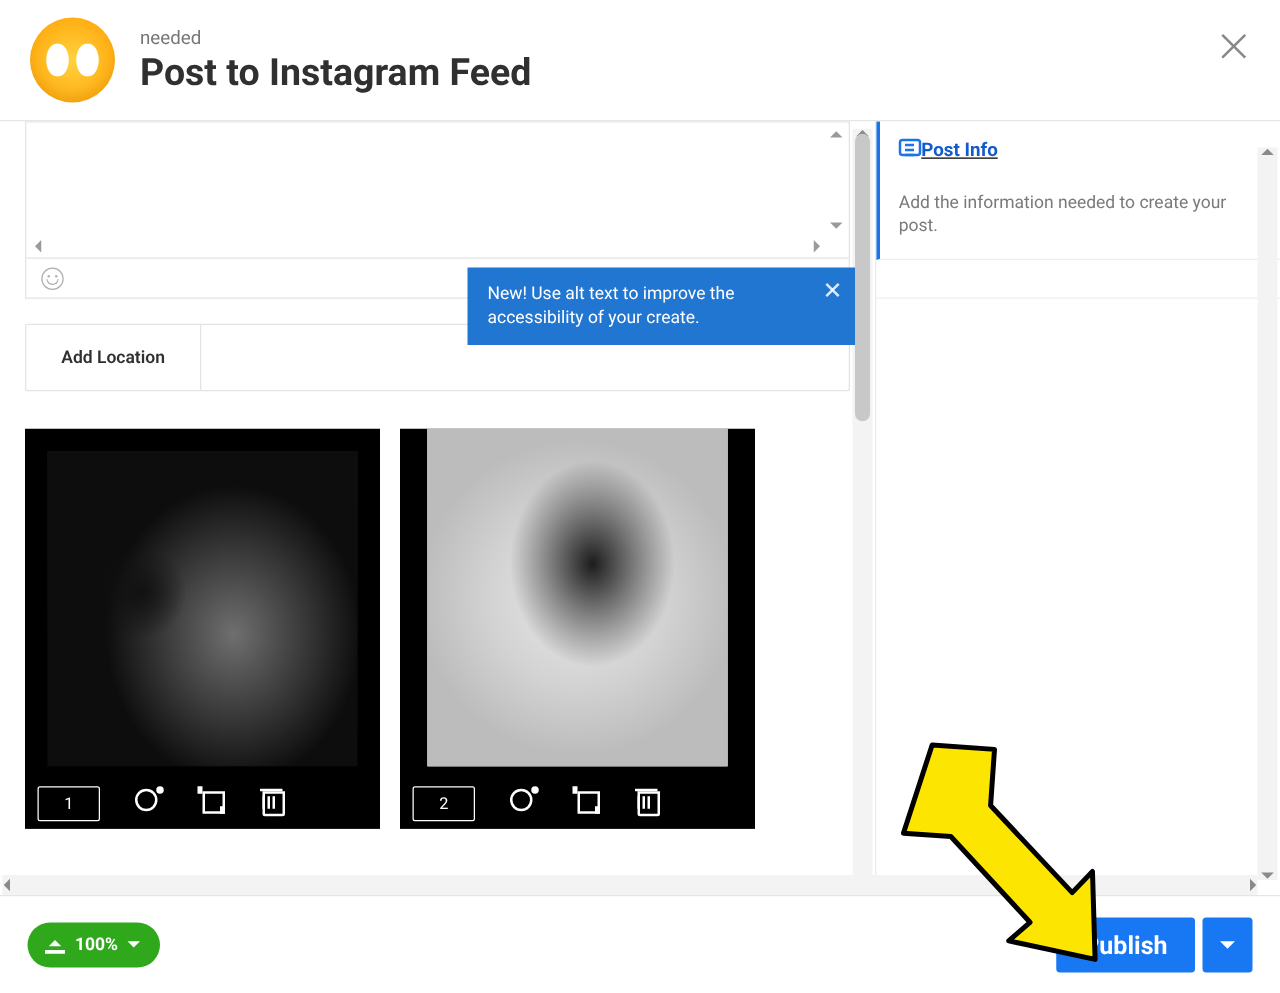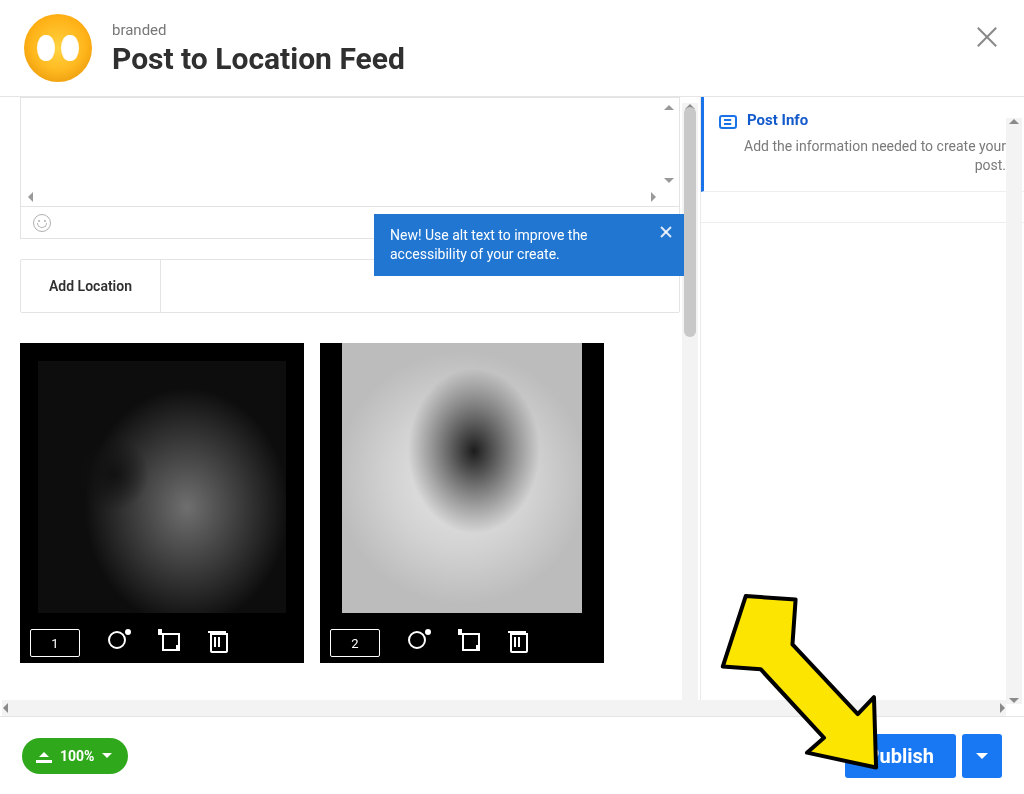--- a/index.html
+++ b/index.html
@@ -85,25 +85,25 @@
 
   
   .left-vscroll{ position:absolute; right:2px; top:6px; bottom:6px; width:16px; background:#f3f3f3;}
   .left-vscroll .thumbv{ position:absolute; left:2px; right:2px; top:4px; height:230px; background:#c8c8c8; border-radius:6px;}
   .left-vscroll::before{content:""; position:absolute; top:-4px; left:3px; border:5px solid transparent; border-bottom-color:#8a8a8a;}
   .left-vscroll::after{content:""; position:absolute; bottom:-4px; left:3px; border:5px solid transparent; border-top-color:#8a8a8a;}
 
   
   .panel-item { padding:14px 18px 16px 18px; border-bottom:1px solid #eee; }
   .panel-item.active { border-left:3px solid #1a73e8; padding-left:15px;}
-  .panel-head { display:flex; align-items:flex-end; gap:10px; }
+  .panel-head { display:flex; align-items:flex-start; gap:0;text-decoration:underline; }
   .panel-head-title { font-weight:700; font-size:15px; }
   .panel-head-title.active { color:#135acb; }
   .panel-head-title.muted { color:#6a6a6a; }
-  .panel-desc { color:#7a7a7a; font-size:14px; margin-top:8px; line-height:1.35;text-align:right; }
+  .panel-desc { color:#7a7a7a; font-size:14px; margin-top:24px; line-height:1.35; }
   .ic-info { width:18px; height:14px; border:2px solid #1a73e8; border-radius:3px; position:relative;}
   .ic-info::before{content:""; position:absolute; left:3px; top:2px; width:9px; height:2px; background:#1a73e8; box-shadow:0 4px 0 #1a73e8, 0 8px 0 #1a73e8; transform:scaleX(0.8); transform-origin:left;}
   .ic-gear { width:18px; height:18px; border:2px solid #8e8e8e; border-radius:50%; position:relative;}
   .ic-gear::before{content:""; position:absolute; inset:4px; border:2px solid #8e8e8e; border-radius:50%;}
   .right-vscroll{ position:absolute; right:2px; top:118px; bottom:90px; width:16px; background:#f3f3f3;}
   .right-vscroll::before{content:""; position:absolute; top:-4px; left:3px; border:5px solid transparent; border-bottom-color:#8a8a8a;}
   .right-vscroll::after{content:""; position:absolute; bottom:-4px; left:3px; border:5px solid transparent; border-top-color:#8a8a8a;}
 
   .bottom-hscroll{position:absolute; left:2px; right:18px; bottom:78px; height:16px; background:#f3f3f3;}
   .bottom-hscroll::before{content:""; position:absolute; left:-4px; top:3px; border:5px solid transparent; border-right-color:#8a8a8a;}
@@ -128,22 +128,22 @@
 <body>
 
 <div class="header">
   <div class="logo">
     <div class="logo-eyes">
       <div class="logo-eye"></div>
         <div class="logo-eye"></div>
     </div>
   </div>
   <div class="header-text">
-    <div class="account-name">branded</div>
-    <div class="page-title">Post to Location Feed</div>
+    <div class="account-name">needed</div>
+    <div class="page-title">Post to Instagram Feed</div>
   </div>
   <div class="close-btn"></div>
 </div>
 
 <div class="main">
   <div class="left-col">
 
     <div class="caption-box">
       <div class="caption-scroll"></div>
       <div class="caption-hscroll"></div>

